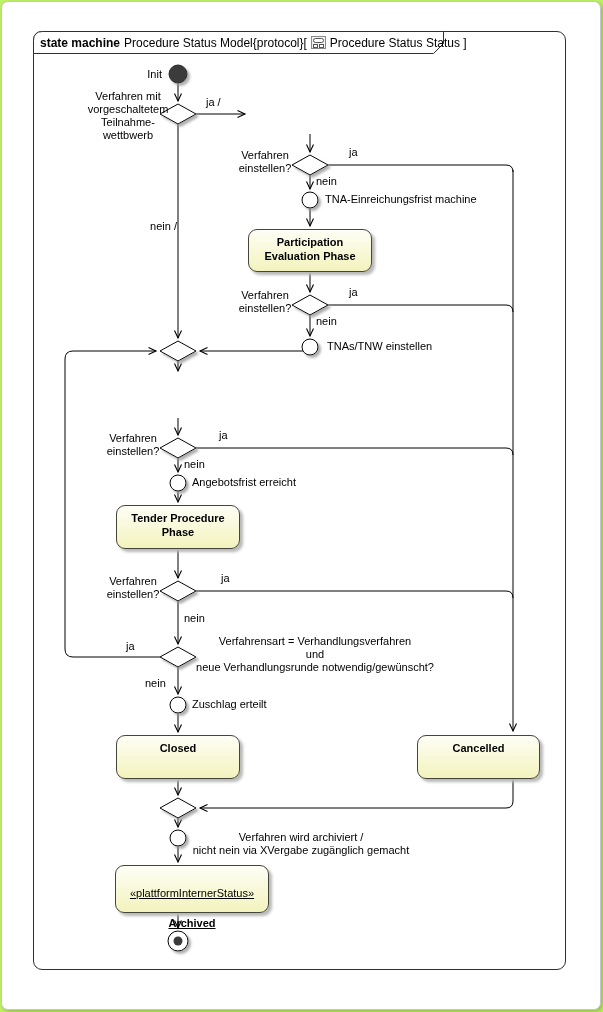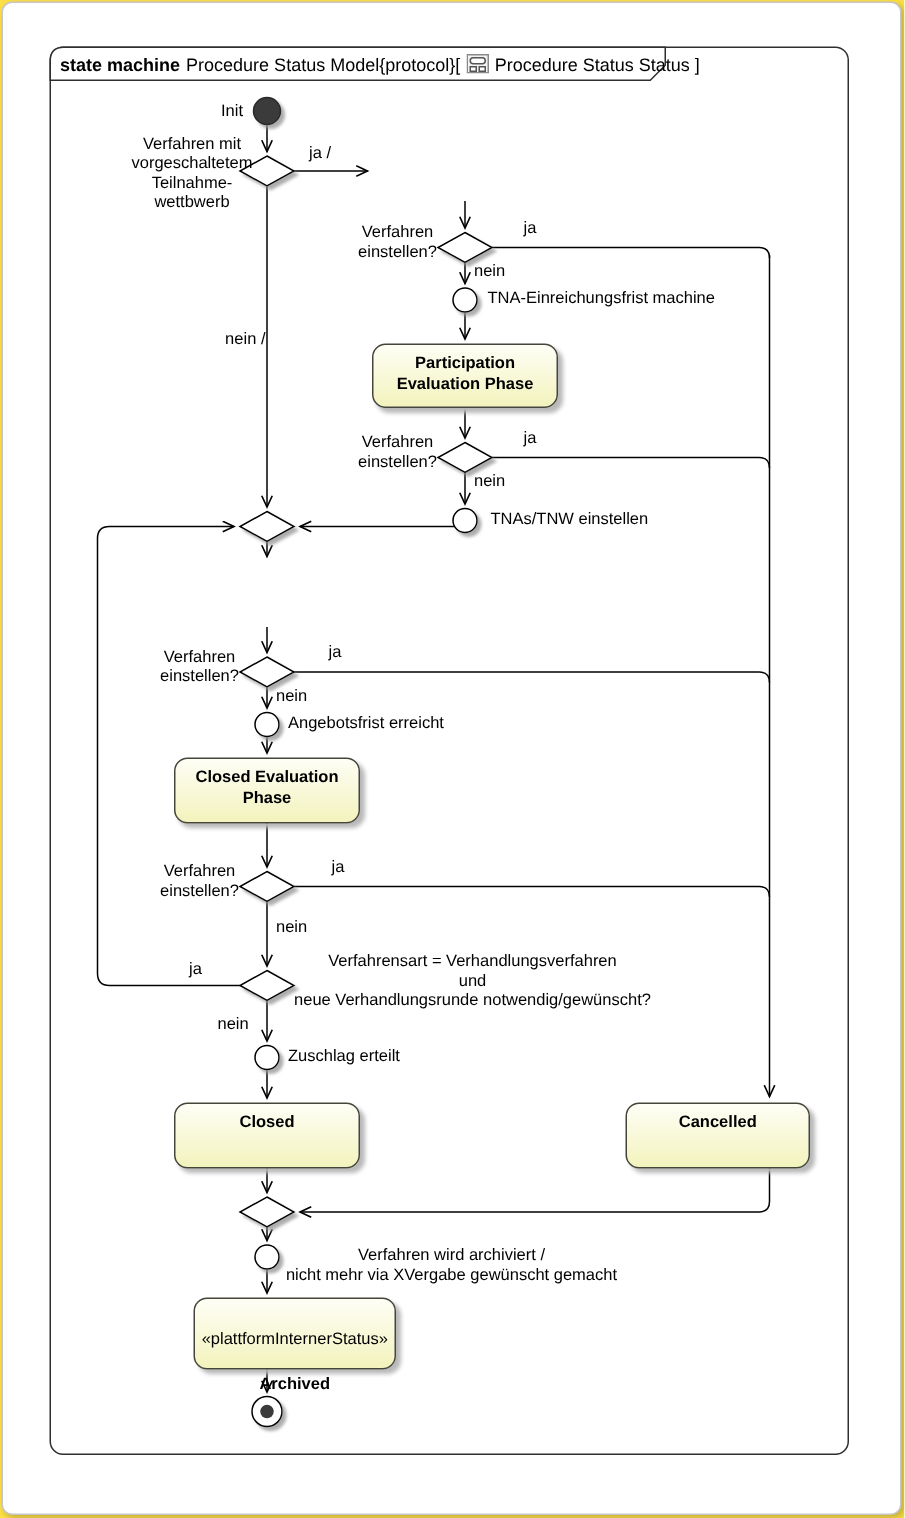--- a/index.html
+++ b/index.html
@@ -1,16 +1,16 @@
 <!DOCTYPE html>
 <html><head>
 <meta charset="utf-8">
 <style>
   html,body{margin:0;padding:0;background:#fff;}
-  .stage{position:relative;width:603px;height:1012px;background:#fde047;overflow:hidden;
+  .stage{position:relative;width:603px;height:1012px;background:#bef264;overflow:hidden;
          font-family:"Liberation Sans",sans-serif;font-size:11px;color:#000;}
   .card{position:absolute;left:1px;top:1px;width:598px;height:1007px;border:1px solid #c6c6c6;
         border-radius:7px;box-shadow:2px 2px 4px rgba(0,0,0,0.22);background:#fff;}
   .frame{position:absolute;left:33px;top:31px;width:531px;height:937px;
          border:1px solid #2f2f2f;border-radius:9px;}
   .titlebar{position:absolute;left:40px;top:34px;height:17px;display:flex;align-items:center;
             gap:4px;font-size:12px;white-space:nowrap;}
   .titlebar .kind{font-weight:bold;}
   .wires{position:absolute;left:0;top:0;pointer-events:none;}
   .lbl{position:absolute;line-height:13px;white-space:pre-line;}
@@ -104,25 +104,25 @@
       <rect x="0.5" y="0.5" width="14" height="12" fill="#f2f2f2" stroke="#8a8a8a"></rect>
       <rect x="2.5" y="2.5" width="10" height="4" rx="2" fill="#fff" stroke="#555"></rect>
       <rect x="2.5" y="8.5" width="4" height="3" fill="#fff" stroke="#555"></rect>
       <rect x="8.5" y="8.5" width="4" height="3" fill="#fff" stroke="#555"></rect>
     </svg>
     <span>Procedure Status Status ]</span>
   </div>
 
   <div class="state" style="left:248px;top:229px;width:124px;height:43px;">Participation
 Evaluation Phase</div>
-  <div class="state" style="left:116px;top:505px;width:124px;height:44px;">Closed Evaluation
+  <div class="state" style="left:116px;top:505px;width:124px;height:44px;">Tender Procedure
 Phase</div>
   <div class="state" style="left:116px;top:735px;width:124px;height:44px;">Closed</div>
   <div class="state" style="left:417px;top:735px;width:123px;height:44px;">Cancelled</div>
-  <div class="state" style="left:129px;top:865px;width:135px;height:48px;padding-top:6px;">
+  <div class="state" style="left:115px;top:865px;width:154px;height:48px;padding-top:6px;text-decoration:underline;">
     <div class="stereo">«plattformInternerStatus»</div>
     <div class="sname">Archived</div>
   </div>
 
   <div class="lbl r" style="left:118px;top:68px;width:44px;">Init</div>
   <div class="lbl c" style="left:66px;top:90px;width:124px;">Verfahren mit
 vorgeschaltetem
 Teilnahme-
 wettbwerb</div>
   <div class="lbl" style="left:206px;top:96px;">ja /</div>
@@ -152,14 +152,14 @@
   <div class="lbl" style="left:184px;top:612px;">nein</div>
 
   <div class="lbl c" style="left:165px;top:635px;width:300px;">Verfahrensart = Verhandlungsverfahren
 und
 neue Verhandlungsrunde notwendig/gewünscht?</div>
   <div class="lbl" style="left:126px;top:640px;">ja</div>
   <div class="lbl" style="left:145px;top:677px;">nein</div>
   <div class="lbl" style="left:192px;top:698px;">Zuschlag erteilt</div>
 
   <div class="lbl c" style="left:188px;top:831px;width:226px;">Verfahren wird archiviert /
-nicht mehr via XVergabe gewünscht gemacht</div>
+nicht nein via XVergabe zugänglich gemacht</div>
 </div>
 
 </body></html>

